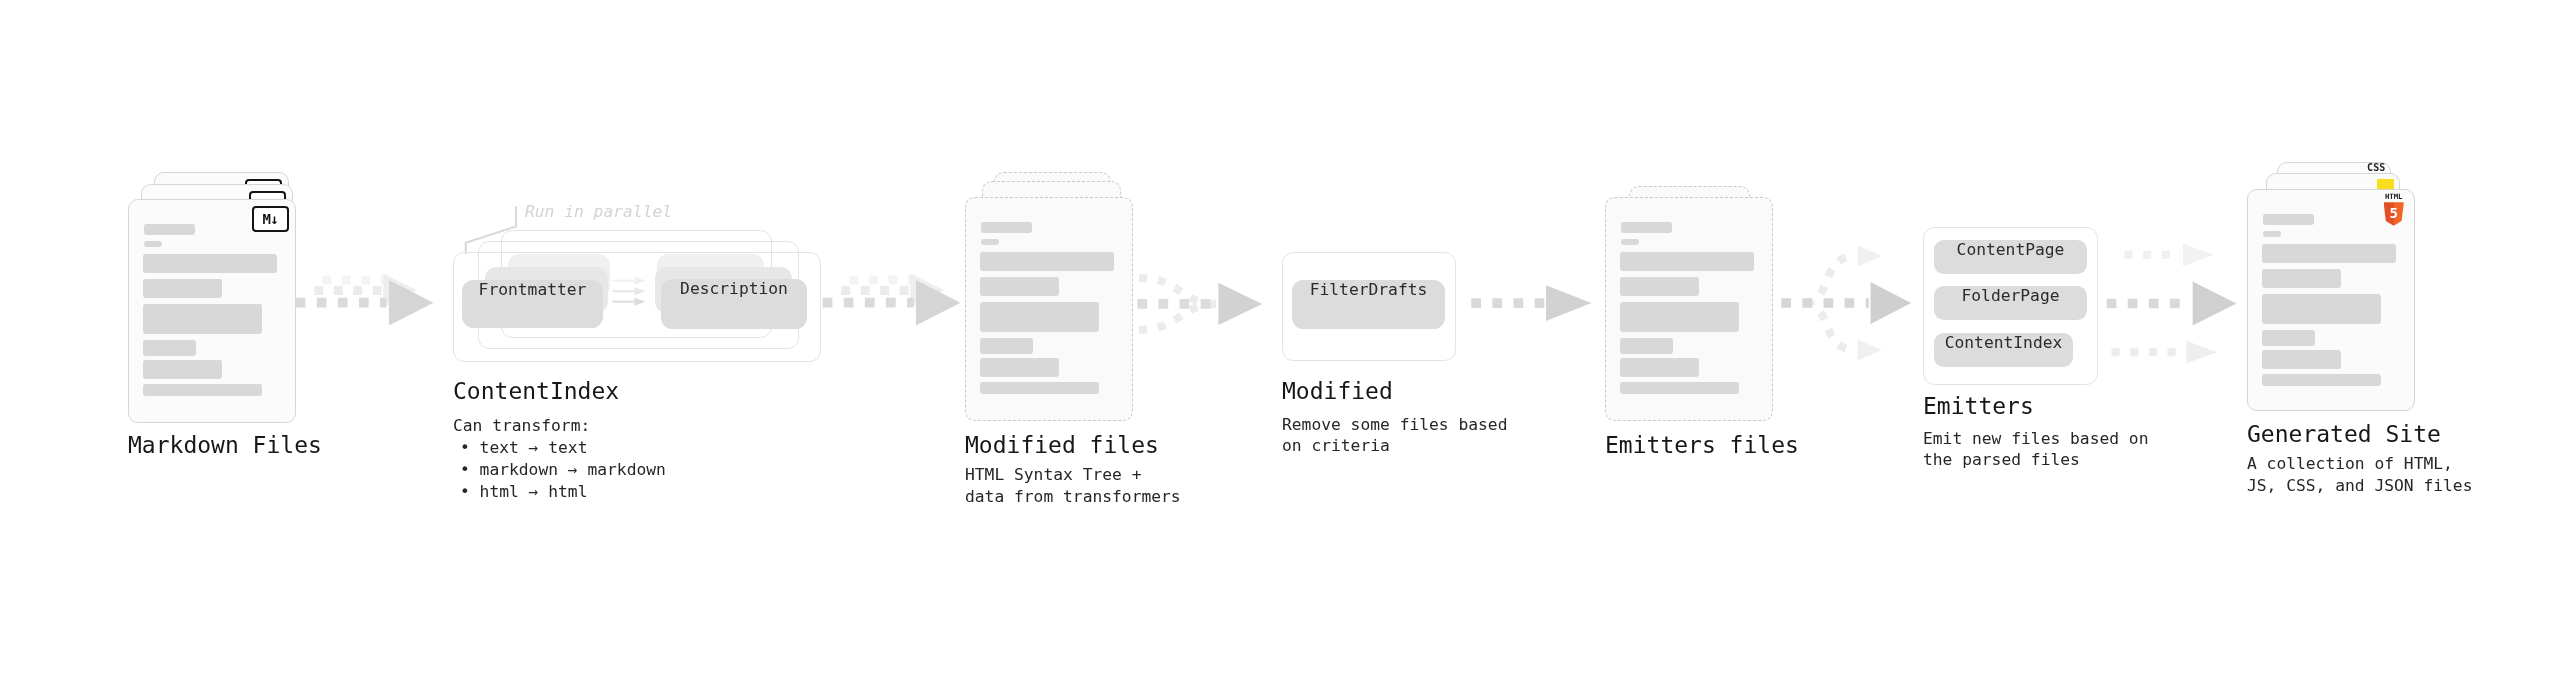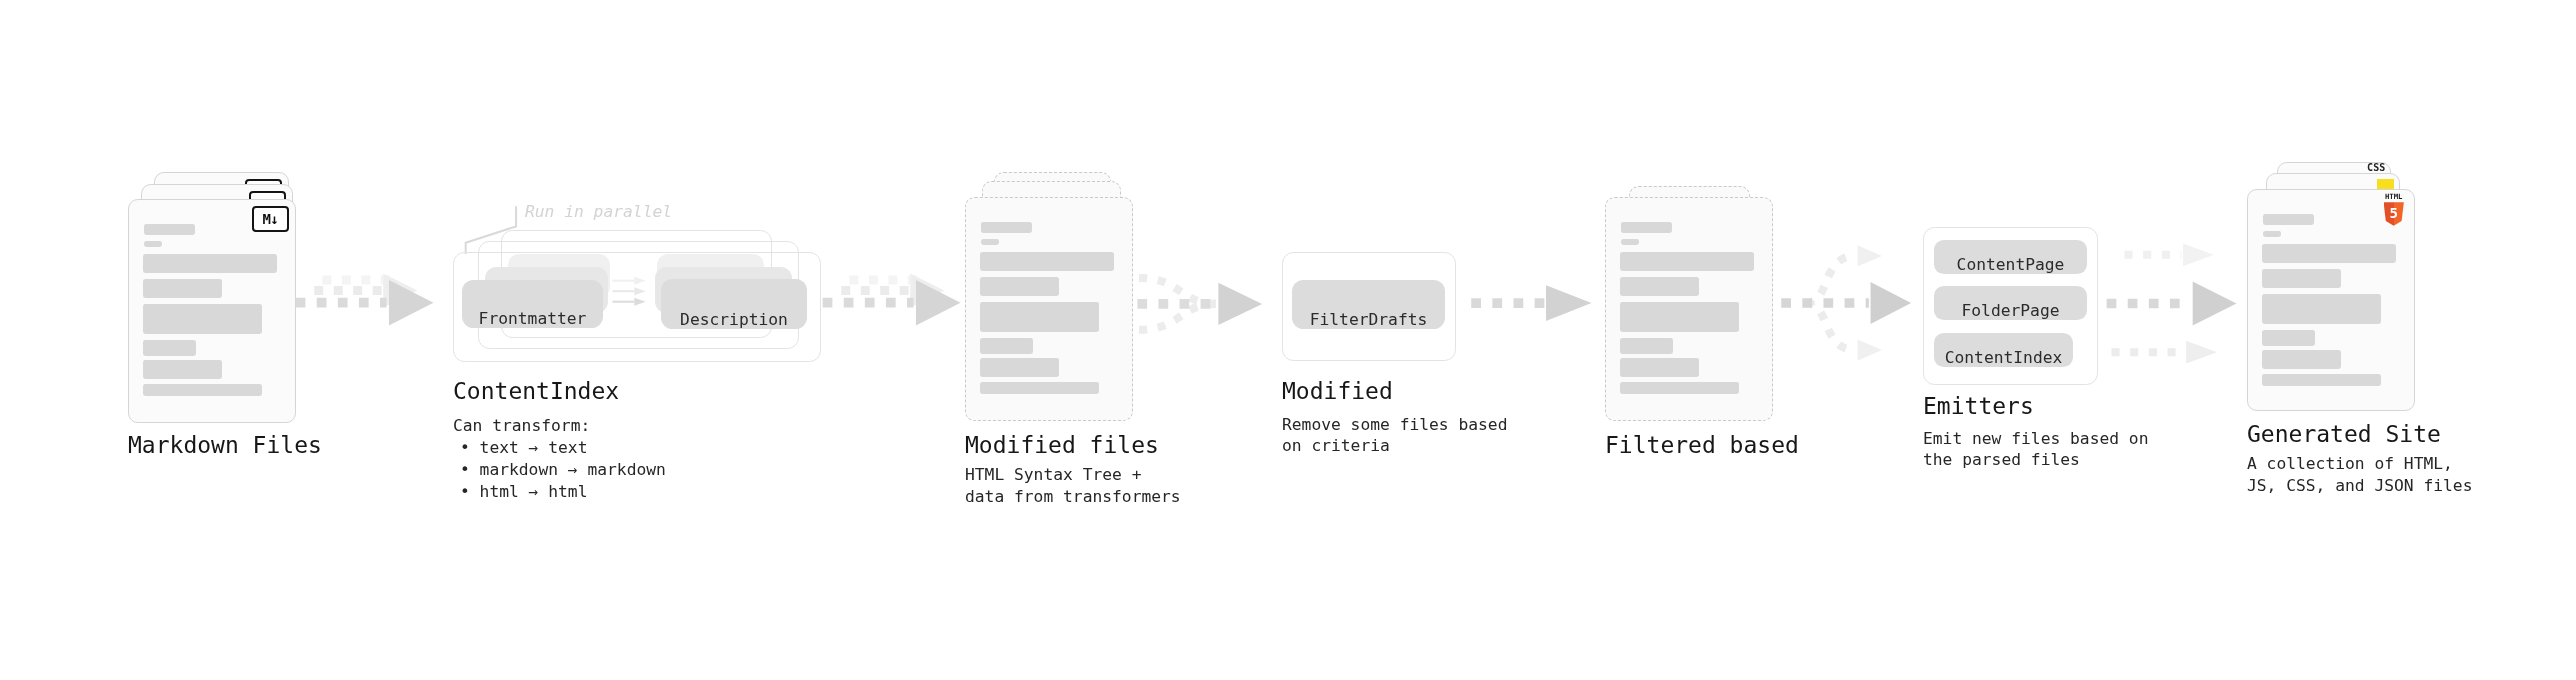--- a/index.html
+++ b/index.html
@@ -35,21 +35,21 @@
   .css-badge .ubar{height:3.3px;width:16.3px;margin:0.8px auto 0;background:var(--css-blue);}
   .js-badge{position:absolute;top:4.9px;right:4.9px;width:17px;height:9.8px;background:var(--js-yellow);}
   .html5{position:absolute;top:3.3px;right:8.1px;width:24.4px;text-align:center;}
   .html5 .txt{font-size:7.3px;font-weight:bold;color:#161616;letter-spacing:0px;line-height:8.1px;}
   .html5 .shield{width:20.3px;height:23.6px;margin:0.8px auto 0;
     background:linear-gradient(90deg,var(--html-orange) 50%,var(--html-orange2) 50%);
     clip-path:polygon(0 0,100% 0,89% 80%,50% 100%,11% 80%);
     color:#fff;font-size:14px;font-weight:bold;line-height:22px;}
   
   .obox{position:absolute;border:1.6px solid var(--outline);border-radius:11.4px;background:transparent;}
-  .pill{position:absolute;background:var(--pill);border-radius:11.4px;display:flex;align-items:flex-end;
+  .pill{position:absolute;background:var(--pill);border-radius:11.4px;display:flex;align-items:flex-start;
     justify-content:center;font-size:16.3px;color:#2b2b2b;}
   .pill.mid{background:var(--pill-mid);}
   .pill.back{background:var(--pill-back);}
   
   .h1{position:absolute;font-size:23px;line-height:28px;color:#171717;white-space:pre;}
   .body{position:absolute;font-size:16.3px;line-height:22px;color:#262626;white-space:pre;}
   .note{position:absolute;font-size:16.3px;color:var(--note);white-space:pre;font-style:italic;}
   svg{position:absolute;overflow:visible;}
 </style>
 </head>
@@ -183,21 +183,21 @@
     <div class="doc dashed" style="left:1605px;top:197px;width:166px;height:222px;">
       <div class="bar b1"></div>
       <div class="bar b2"></div>
       <div class="bar b3"></div>
       <div class="bar b4"></div>
       <div class="bar b5"></div>
       <div class="bar b6"></div>
       <div class="bar b7"></div>
       <div class="bar b8"></div>
     </div>
-    <div class="h1" style="left:1605px;top:431px;">Filtered based</div>
+    <div class="h1" style="left:1605px;top:431px;">Emitters files</div>
   </div>
 
   <svg style="left:1778px;top:238px;" width="138" height="130" viewBox="0 0 170 160">
     <path d="M34,80 C66,80 52,22 96,22" fill="none" stroke="#ececec" stroke-width="10" stroke-dasharray="10 13"></path>
     <polygon points="98,9 128,22 98,35" fill="#f0f0f0"></polygon>
     <path d="M34,80 C66,80 52,138 96,138" fill="none" stroke="#ececec" stroke-width="10" stroke-dasharray="10 13"></path>
     <polygon points="98,125 128,138 98,151" fill="#f0f0f0"></polygon>
     <line x1="4" y1="80" x2="112" y2="80" stroke="#d6d6d6" stroke-width="12" stroke-dasharray="12 14"></line>
     <polygon points="114,54 164,80 114,106" fill="#cfcfcf"></polygon>
   </svg>

